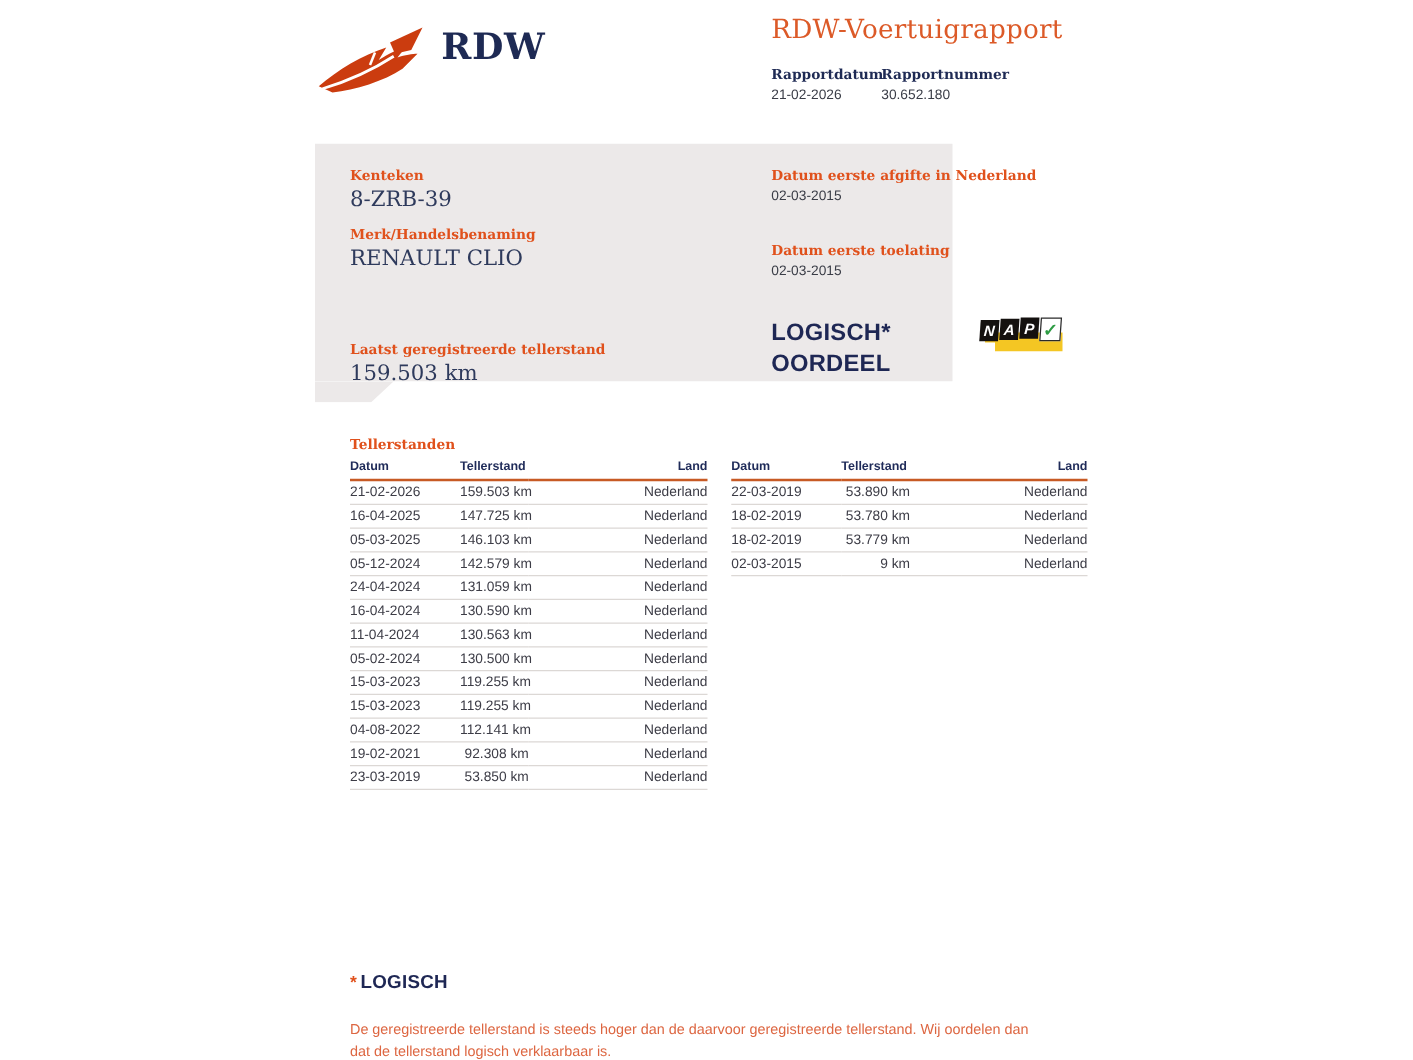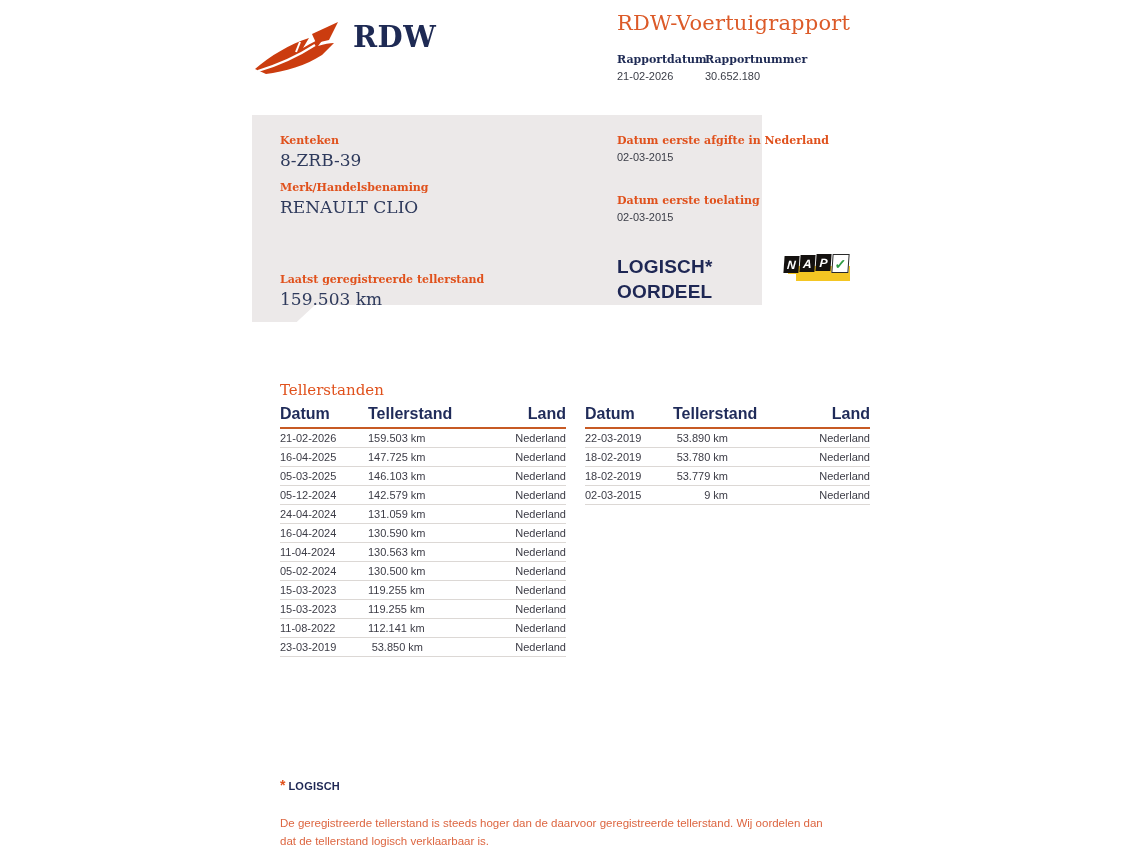--- a/index.html
+++ b/index.html
@@ -51,41 +51,41 @@
   .nap-tile { width:15px; height:17px; background:#14110F; color:#fff; display:flex;
               align-items:center; justify-content:center; font-weight:bold; font-size:12px;
               font-style:italic; transform:skewX(-4deg); margin-right:1px; }
   .nap-tile.t2 { margin-top:-1px; } .nap-tile.t3 { margin-top:-2px; }
   .nap-check-tile { width:17px; height:19px; background:#ffffff; border:1px solid #2a2a2a;
                     margin-top:-2px; display:flex; align-items:center; justify-content:center;
                     color:#2E9C44; font-weight:bold; font-size:14px; transform:skewX(-4deg); }
 
   
   .tables-section { position:absolute; left:280px; top:349px; }
-  .section-title { font-family:"DejaVu Serif", serif; font-weight:normal; font-size:15px;
-                   color:#E0511C;margin-top:32px; }
+  .section-title { font-family:"DejaVu Serif", serif; font-weight:bold; font-size:11px;
+                   color:#E0511C; }
   .tables-row { display:flex; gap:19px; margin-top:6px; align-items:flex-start; }
   table { border-collapse:collapse; table-layout:fixed; }
   .tbl-left  { width:286px; }
   .tbl-right { width:285px; }
   col.c-datum { width:88px; } col.c-stand { width:55px; } col.c-land { width:auto; }
-  th { font-size:16px; font-weight:bold; color:#1F2B59; text-align:left; padding:0 0 4px 0;
+  th { font-size:10px; font-weight:bold; color:#1F2B59; text-align:left; padding:0 0 4px 0;
        border-bottom:2px solid #C75A24; white-space:nowrap; overflow:visible; }
   th.h-land { text-align:right; }
   td { font-size:11px; color:#3C3C46; height:19px; vertical-align:middle; padding:0;
        border-bottom:1px solid #DCD8D5; white-space:nowrap; }
   td.c0 { text-align:left; }
   td.c1 { text-align:right; }
   td.c2 { text-align:right; }
 
   
   .footnote { position:absolute; left:280px; top:777px; width:580px; }
   .footnote-head { display:flex; align-items:baseline; }
   .fn-star { color:#E0511C; font-weight:bold; font-size:14px; margin-right:3px; }
-  .fn-title { font-weight:bold; font-size:11px; color:#1E2754; letter-spacing:0.2px; }
+  .fn-title { font-weight:bold; font-size:15px; color:#1E2754; letter-spacing:0.2px; }
   .fn-text { margin-top:22px; font-size:11.5px; line-height:17.5px; color:#DD6641;
              max-width:556px; }
 </style>
 </head>
 <body>
 
 <div class="page">
 
   <div class="logo-wrap">
     <svg class="feather-svg" viewBox="0 0 95 62">
@@ -218,22 +218,27 @@
               <td class="c0">15-03-2023</td>
               <td class="c1">119.255 km</td>
               <td class="c2">Nederland</td>
             </tr>
             <tr>
               <td class="c0">15-03-2023</td>
               <td class="c1">119.255 km</td>
               <td class="c2">Nederland</td>
             </tr>
             <tr>
-              <td class="c0">11-08-2022</td>
+              <td class="c0">04-08-2022</td>
               <td class="c1">112.141 km</td>
+              <td class="c2">Nederland</td>
+            </tr>
+            <tr>
+              <td class="c0">19-02-2021</td>
+              <td class="c1">92.308 km</td>
               <td class="c2">Nederland</td>
             </tr>
             <tr>
               <td class="c0">23-03-2019</td>
               <td class="c1">53.850 km</td>
               <td class="c2">Nederland</td>
             </tr>
           </tbody>
       </table>
 

